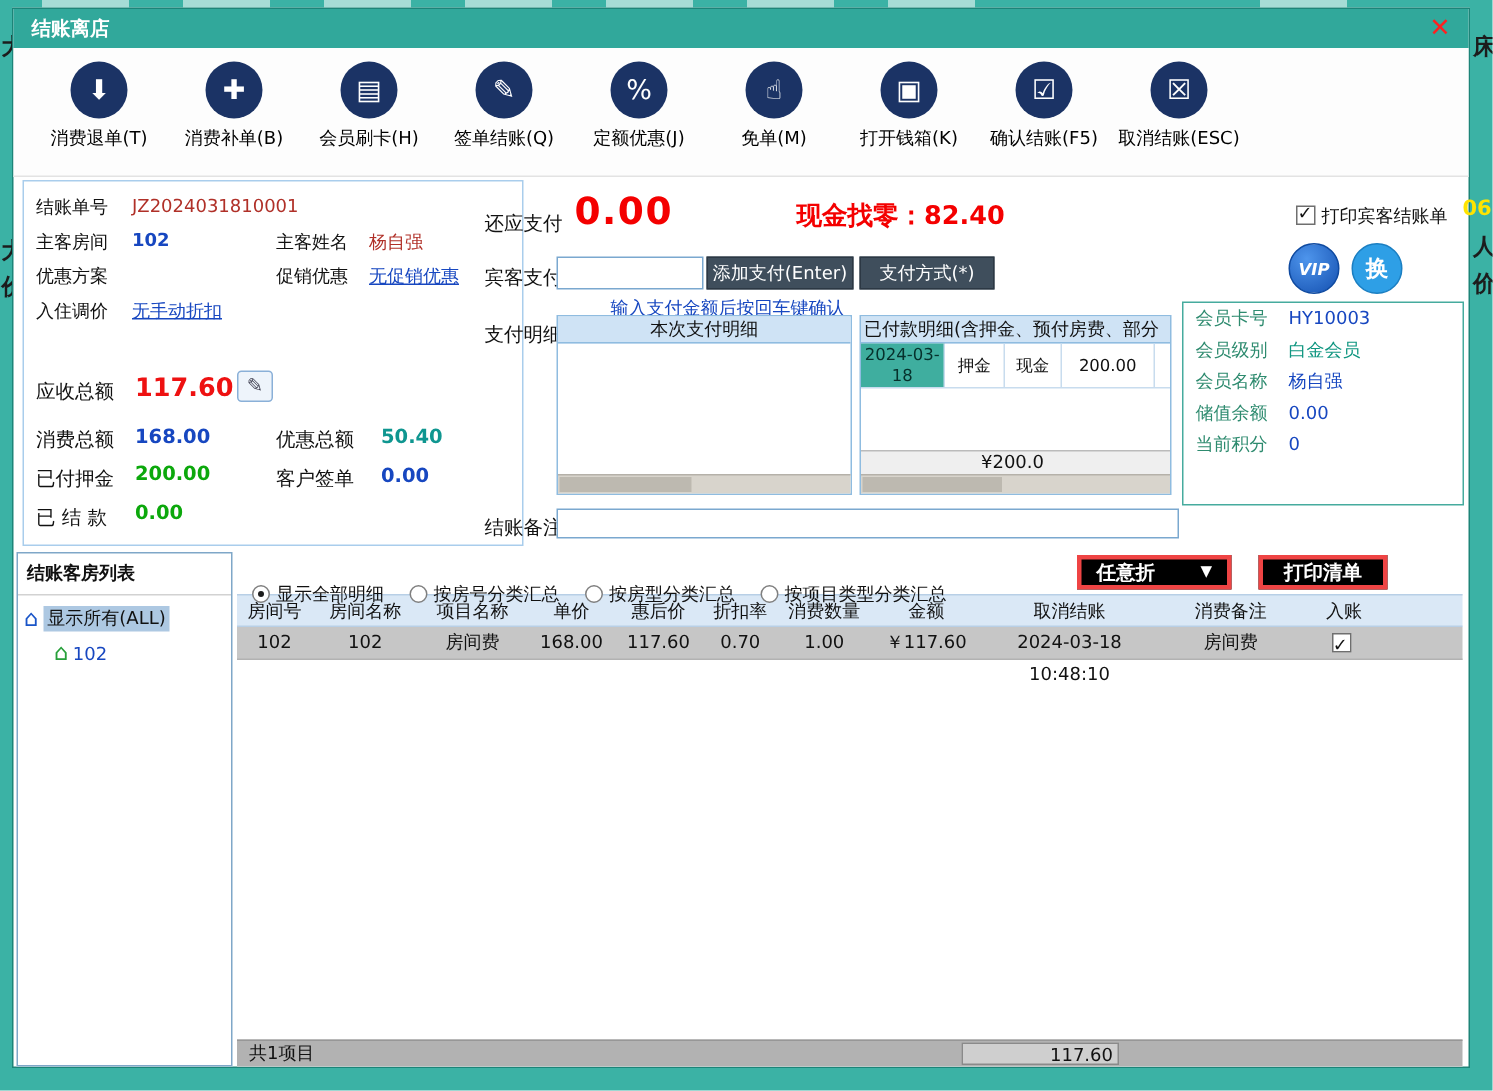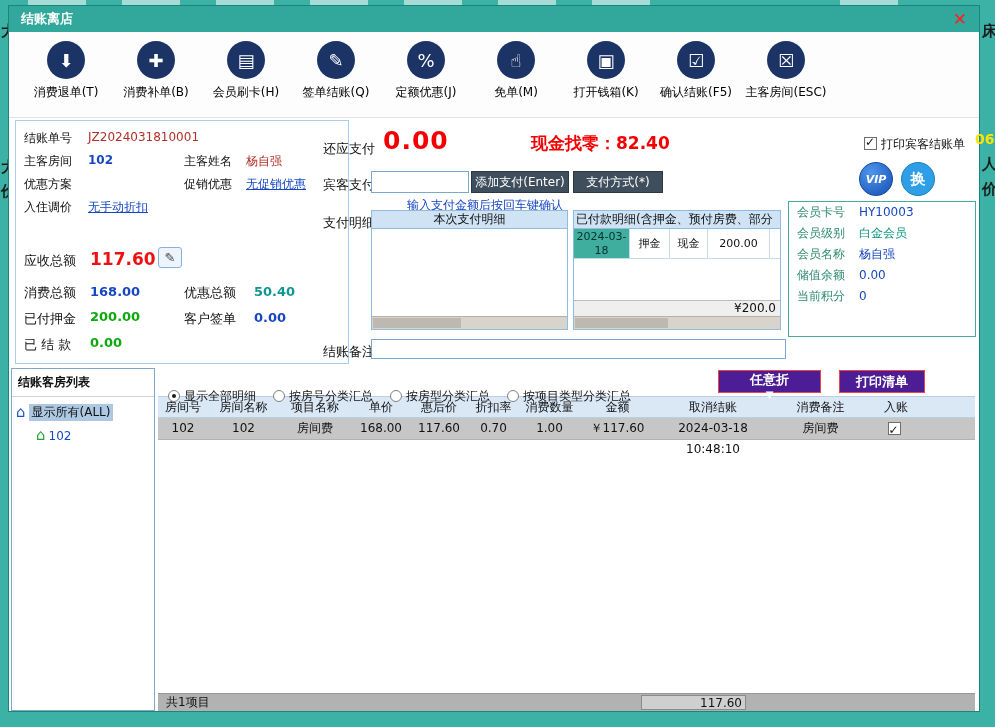--- a/index.html
+++ b/index.html
@@ -89,21 +89,21 @@
   }
   .hscroll::after { content:""; position:absolute; left:1px; top:1px; width:45%; height:10px; background:#bdb9b0; }
   .paid-row { display:flex; height:30px; border-bottom:1px solid #c8dcee; font-size:11px; }
   .paid-cell {
     border-right:1px solid #c8dcee; display:flex; align-items:center; justify-content:center;
     text-align:center; word-break:break-all; line-height:1.25; padding:0 1px;
   }
   .paid-date { width:56px; background:#3fae9f; color:#06312c; }
   .paid-total-bar {
     position:absolute; left:0; right:0; bottom:13px; height:16px; line-height:15px;
-    background:#efefef; border-top:1px solid #bbb; text-align:right; padding-right:4px; font-size:12px;
+    background:#efefef; border-top:1px solid #bbb; text-align:center; padding-right:4px; font-size:12px;
   }
 
   
   .cbox {
     display:inline-block; width:13px; height:13px; border:1px solid #6f6f6f; background:#fff;
     position:relative; vertical-align:-2px; margin-right:4px;
   }
   .cbox.checked::after {
     content:"✓"; position:absolute; left:0px; top:-3px; font-size:12px; font-weight:bold; color:#111;
   }
@@ -139,23 +139,23 @@
   
   .detail { position:absolute; left:149px; top:362px; width:817px; height:343px; background:#fff; font-size:12px; }
   .controls { position:relative; height:28px; display:flex; align-items:center; padding-left:10px; }
   .radio-group { display:flex; align-items:center; margin-right:17px; cursor:pointer; white-space:nowrap;margin-top:28px; }
   .radio {
     width:12px; height:12px; border:1px solid #808080; border-radius:50%;
     background:#fff; display:inline-block; position:relative; margin-right:4px;
   }
   .radio.checked::after { content:""; position:absolute; inset:3px; border-radius:50%; background:#1c1c1c; }
   .slate-btn {
-    position:absolute; top:2px; height:23px; background:#4c1d95; color:#fff;
-    border:1px solid #ef4444; font-size:13px; font-weight:bold;
-    display:flex; align-items:center; justify-content:center; cursor:pointer;flex-direction:column;
+    position:absolute; top:2px; height:23px; background:#000000; color:#fff;
+    border:3px solid #ef4444; font-size:13px; font-weight:bold;
+    display:flex; align-items:center; justify-content:center; cursor:pointer;
   }
   .grid-head { display:flex; background:#dae8f6; border-top:1px solid #b8cfe6; border-bottom:1px solid #b8cfe6; height:22px; line-height:21px; text-align:center; }
   .grid-row  { display:flex; background:#c6c6c6; height:22px; line-height:21px; text-align:center; border-bottom:1px solid #b2b2b2; }
   .gc0{width:50px}.gc1{width:71px}.gc2{width:72px}.gc3{width:60px}.gc4{width:56px}
   .gc5{width:53px}.gc6{width:59px}.gc7{width:77px}.gc8{width:114px}.gc9{width:101px}.gc10{width:50px}
   .gfill{flex:1}
   .grid-body { background:#fff; height:231px; }
   .grid-foot {
     position:absolute; left:0; right:0; bottom:0; height:18px;
     background:#b2b2b2; border-top:1px solid #979797; line-height:17px;
@@ -237,21 +237,21 @@
     <div class="tb-item">
       <div class="tb-icon">
           <span>☑</span>
         </div>
       <div class="tb-label">确认结账(F5)</div>
     </div>
     <div class="tb-item">
       <div class="tb-icon">
           <span>☒</span>
         </div>
-      <div class="tb-label">主客房间(ESC)</div>
+      <div class="tb-label">取消结账(ESC)</div>
     </div>
   </div>
 
   <div class="info-panel">
     <span class="abs lbl" style="left:8px;top:9px">结账单号</span>
     <span class="abs v-red" style="left:72px;top:9px">JZ2024031810001</span>
 
     <span class="abs lbl" style="left:8px;top:32px">主客房间</span>
     <span class="abs v-blue" style="left:72px;top:32px">102</span>
     <span class="abs lbl" style="left:168px;top:32px">主客姓名</span>

